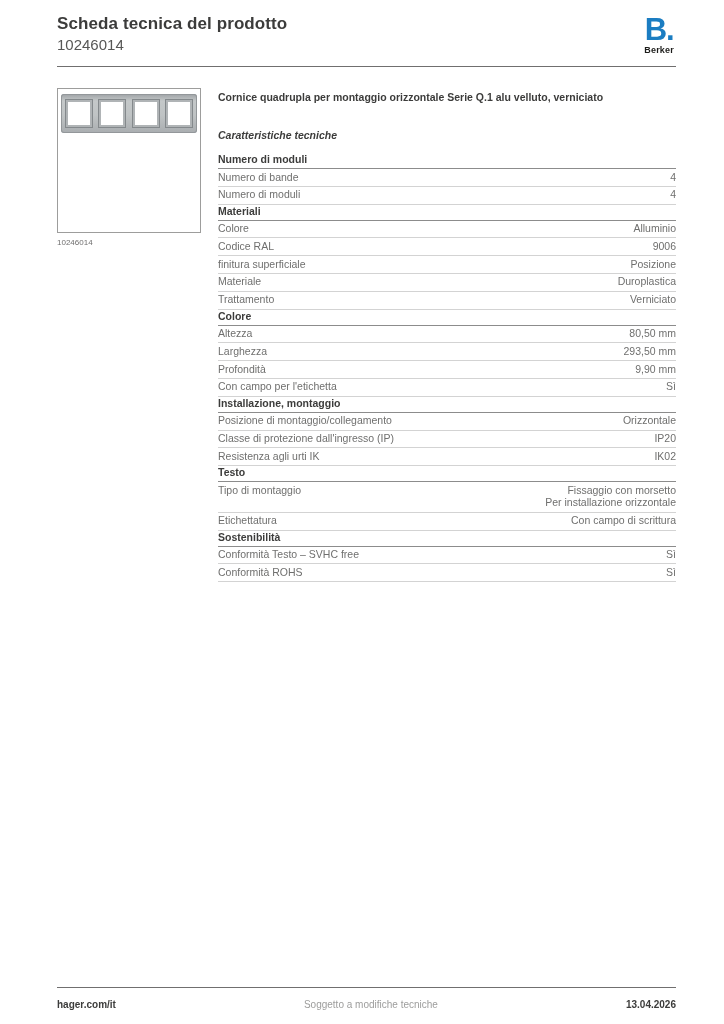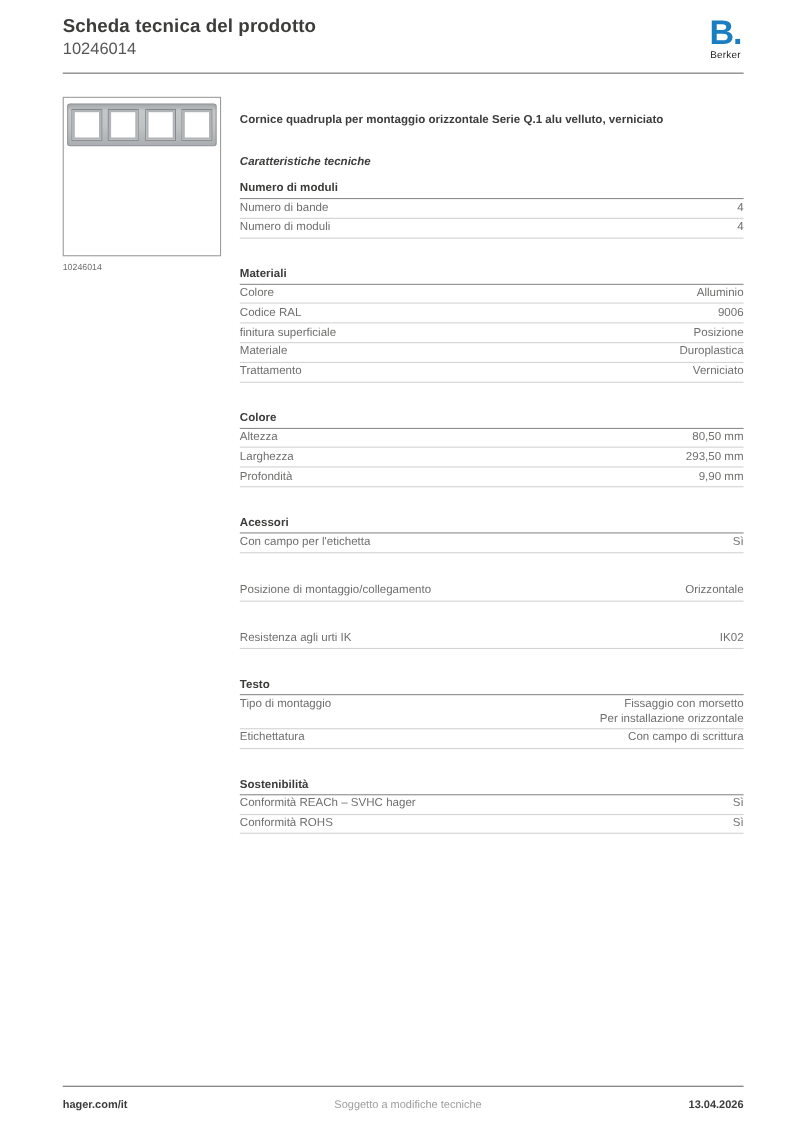--- a/index.html
+++ b/index.html
@@ -38,21 +38,21 @@
     line-height: 1;
   }
   .logo-mark {
     font-size: 31px;
     font-weight: bold;
     letter-spacing: -1px;
     display: block;
   }
   .logo-brand {
     font-size: 9px;
-    font-weight: normal;
+    font-weight: bold;
     color: #1d1d1b;
     display: block;
     margin-top: 1px;
     letter-spacing: 0.2px;
   }
   .header-rule {
     border: none;
     border-top: 1px solid #706f6f;
     margin-top: 13px;
   }
@@ -93,32 +93,32 @@
     margin-top: 5px;
   }
   .right-col {
     flex: 1;
     margin-left: 17px;
   }
   .product-title {
     font-size: 10.5px;
     font-weight: bold;
     color: #3c3c3b;
-    margin-top: 15px;
+    margin-top: 3px;
   }
   .tech-heading {
     font-size: 10.5px;
     font-weight: bold;
     color: #3c3c3b;
     margin-top: 26px;
     margin-bottom: 12px;
     font-style: italic;
   }
   
-  .spec-section { margin-bottom: 26px; }
+  .spec-section { margin-bottom: 0; }
   .section-title {
     font-size: 10.5px;
     font-weight: bold;
     color: #3c3c3b;
     padding-bottom: 3px;
     border-bottom: 1px solid #8c8c8c;
   }
   .spec-row {
     display: flex;
     justify-content: space-between;
@@ -245,40 +245,44 @@
   </div>
 
   <div class="spec-row">
     <span class="spec-label">Profondità</span>
     <span class="spec-value">9,90 mm</span>
   </div>
 </div>
   </div>
 
   <div class="spec-section">
-    <div class="section-title">Acessori</div>
     <div>
   <div class="spec-row">
     <span class="spec-label">Con campo per l'etichetta</span>
     <span class="spec-value">Sì</span>
   </div>
 </div>
   </div>
 
   <div class="spec-section">
+    <div class="section-title">Installazione, montaggio</div>
     <div>
   <div class="spec-row">
     <span class="spec-label">Posizione di montaggio/collegamento</span>
     <span class="spec-value">Orizzontale</span>
   </div>
 </div>
   </div>
 
   <div class="spec-section">
     <div>
+  <div class="spec-row">
+    <span class="spec-label">Classe di protezione dall'ingresso (IP)</span>
+    <span class="spec-value">IP20</span>
+  </div>
 
   <div class="spec-row">
     <span class="spec-label">Resistenza agli urti IK</span>
     <span class="spec-value">IK02</span>
   </div>
 </div>
   </div>
 
   <div class="spec-section">
     <div class="section-title">Testo</div>
@@ -293,21 +297,21 @@
     <span class="spec-label">Etichettatura</span>
     <span class="spec-value">Con campo di scrittura</span>
   </div>
 </div>
   </div>
 
   <div class="spec-section">
     <div class="section-title">Sostenibilità</div>
     <div>
   <div class="spec-row">
-    <span class="spec-label">Conformità REACh – SVHC hager</span>
+    <span class="spec-label">Conformità Testo – SVHC free</span>
     <span class="spec-value">Sì</span>
   </div>
 
   <div class="spec-row">
     <span class="spec-label">Conformità ROHS</span>
     <span class="spec-value">Sì</span>
   </div>
 </div>
   </div>
 </div>

